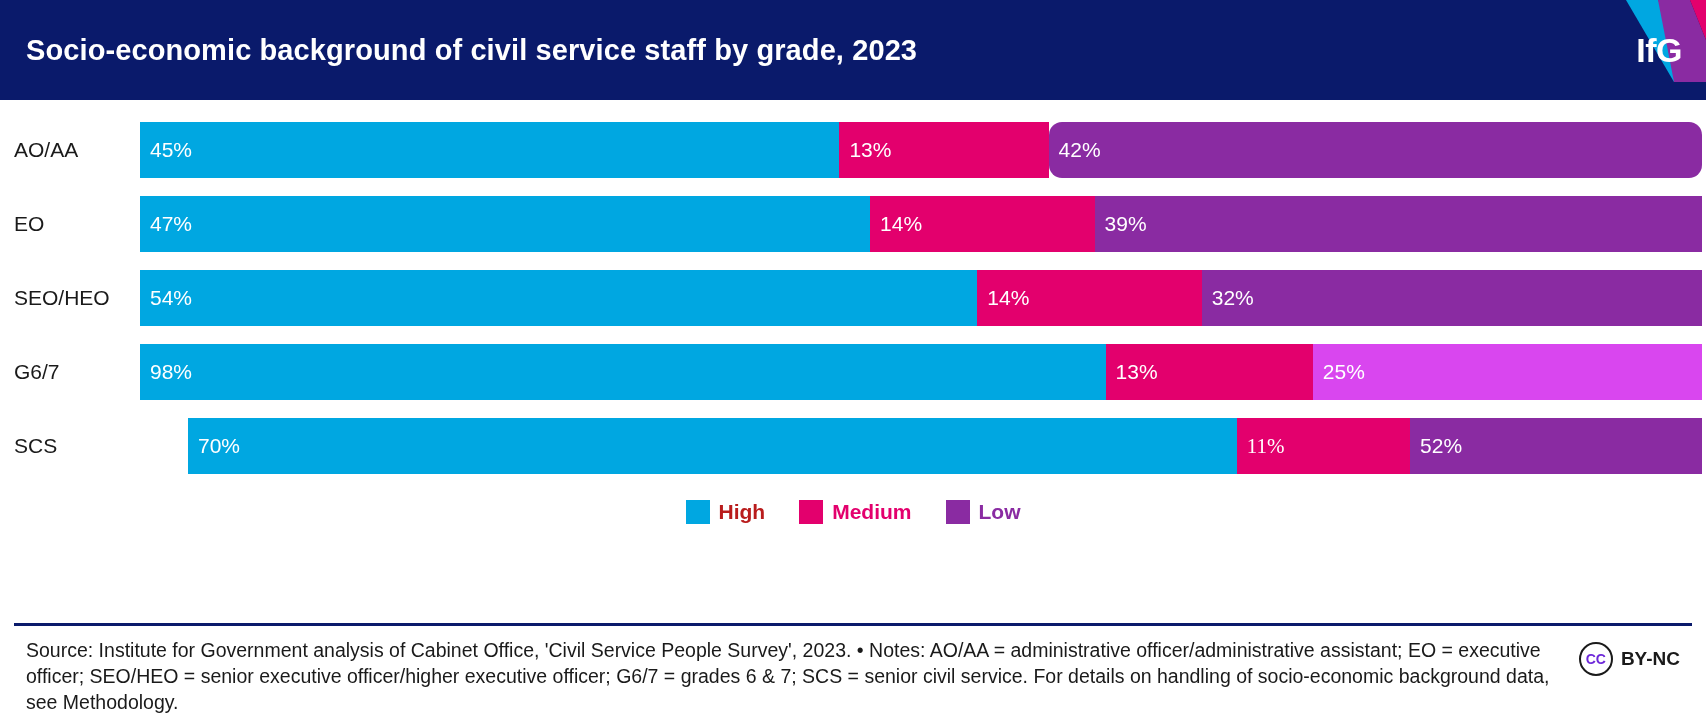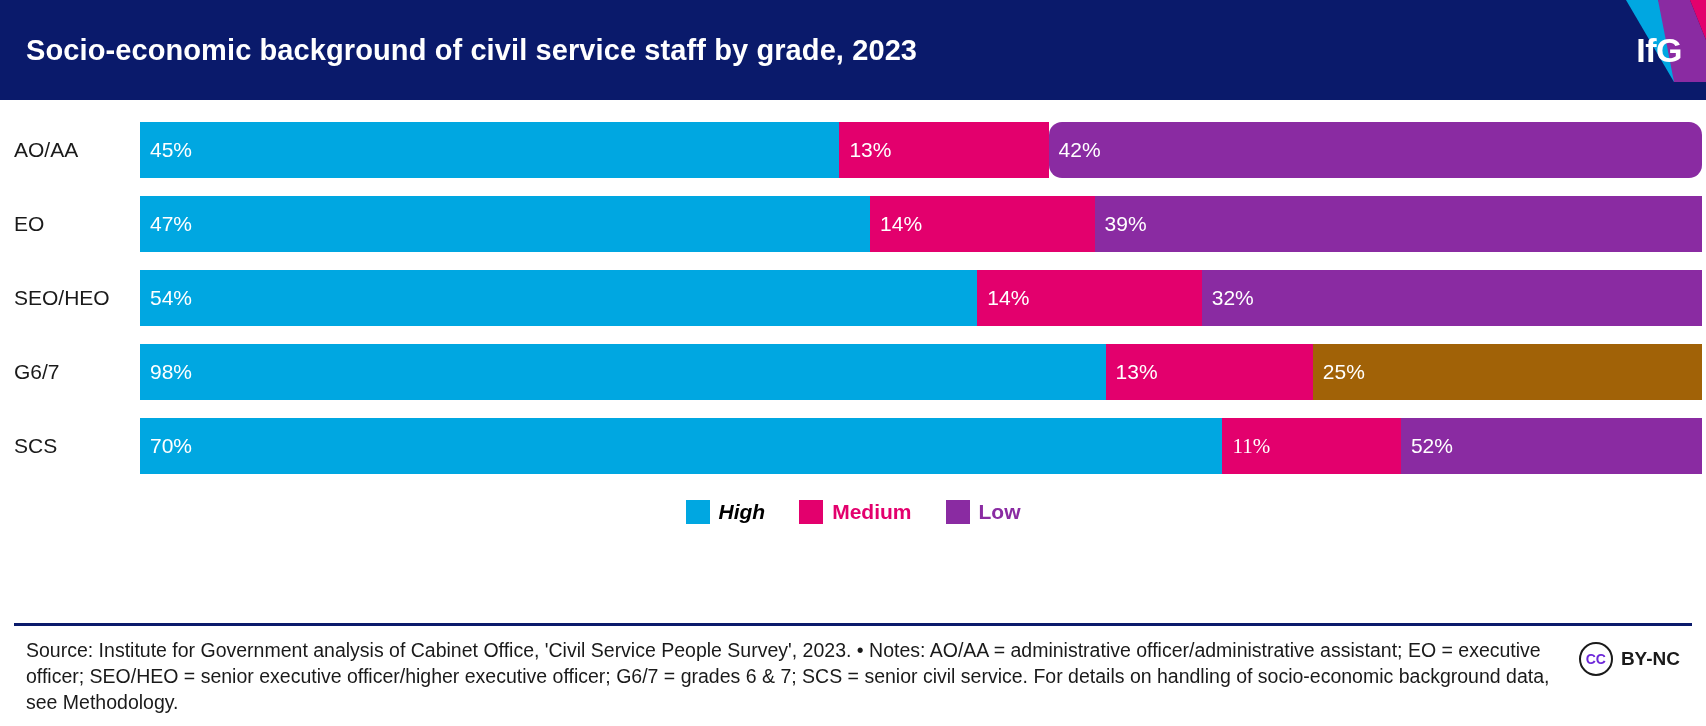--- a/index.html
+++ b/index.html
@@ -59,21 +59,21 @@
     position: relative;
     padding: 22px 0 0 0;
   }
   .rows { width: 100%; }
   .row {
     display: flex;
     align-items: center;
     height: 56px;
     margin-bottom: 18px;
   }
-  .row:last-child { margin-bottom: 8px; }
+  .row:last-child { margin-bottom: 8px; gap: 48px; }
   .row-label {
     width: 140px;
     padding-left: 14px;
     font-size: 21px;
     color: #1a1a1a;
     white-space: nowrap;
   }
   .bar-track {
     position: relative;
     height: 56px;
@@ -223,21 +223,21 @@
 
       <div class="row">
         <div class="row-label">G6/7</div>
         <div class="bar-track">
           <div class="seg" style="background:#00a7e1; flex:63 0 0;">
               <span>98%</span>
             </div>
           <div class="seg" style="background:#e3006d; flex:13 0 0;">
               <span>13%</span>
             </div>
-          <div class="seg" style="background:#a16207; flex:25 0 0;">
+          <div class="seg" style="background:#d946ef; flex:25 0 0;">
               <span>25%</span>
             </div>
         </div>
       </div>
 
       <div class="row">
         <div class="row-label">SCS</div>
         <div class="bar-track">
           <div class="seg" style="background:#00a7e1; flex:70 0 0;">
               <span>70%</span>
@@ -249,21 +249,21 @@
               <span>52%</span>
             </div>
         </div>
       </div>
 
     </div>
 
     <div class="legend">
       <div class="legend-item">
         <span class="legend-swatch" style="background:#00a7e1;"></span>
-        <span class="legend-label" style="color:#000000;font-style:italic;">High</span>
+        <span class="legend-label" style="color:#b91c1c;">High</span>
       </div>
       <div class="legend-item">
         <span class="legend-swatch" style="background:#e3006d;"></span>
         <span class="legend-label" style="color:#e3006d;">Medium</span>
       </div>
       <div class="legend-item">
         <span class="legend-swatch" style="background:#8a2ba2;"></span>
         <span class="legend-label" style="color:#8a2ba2;">Low</span>
       </div>
     </div>

